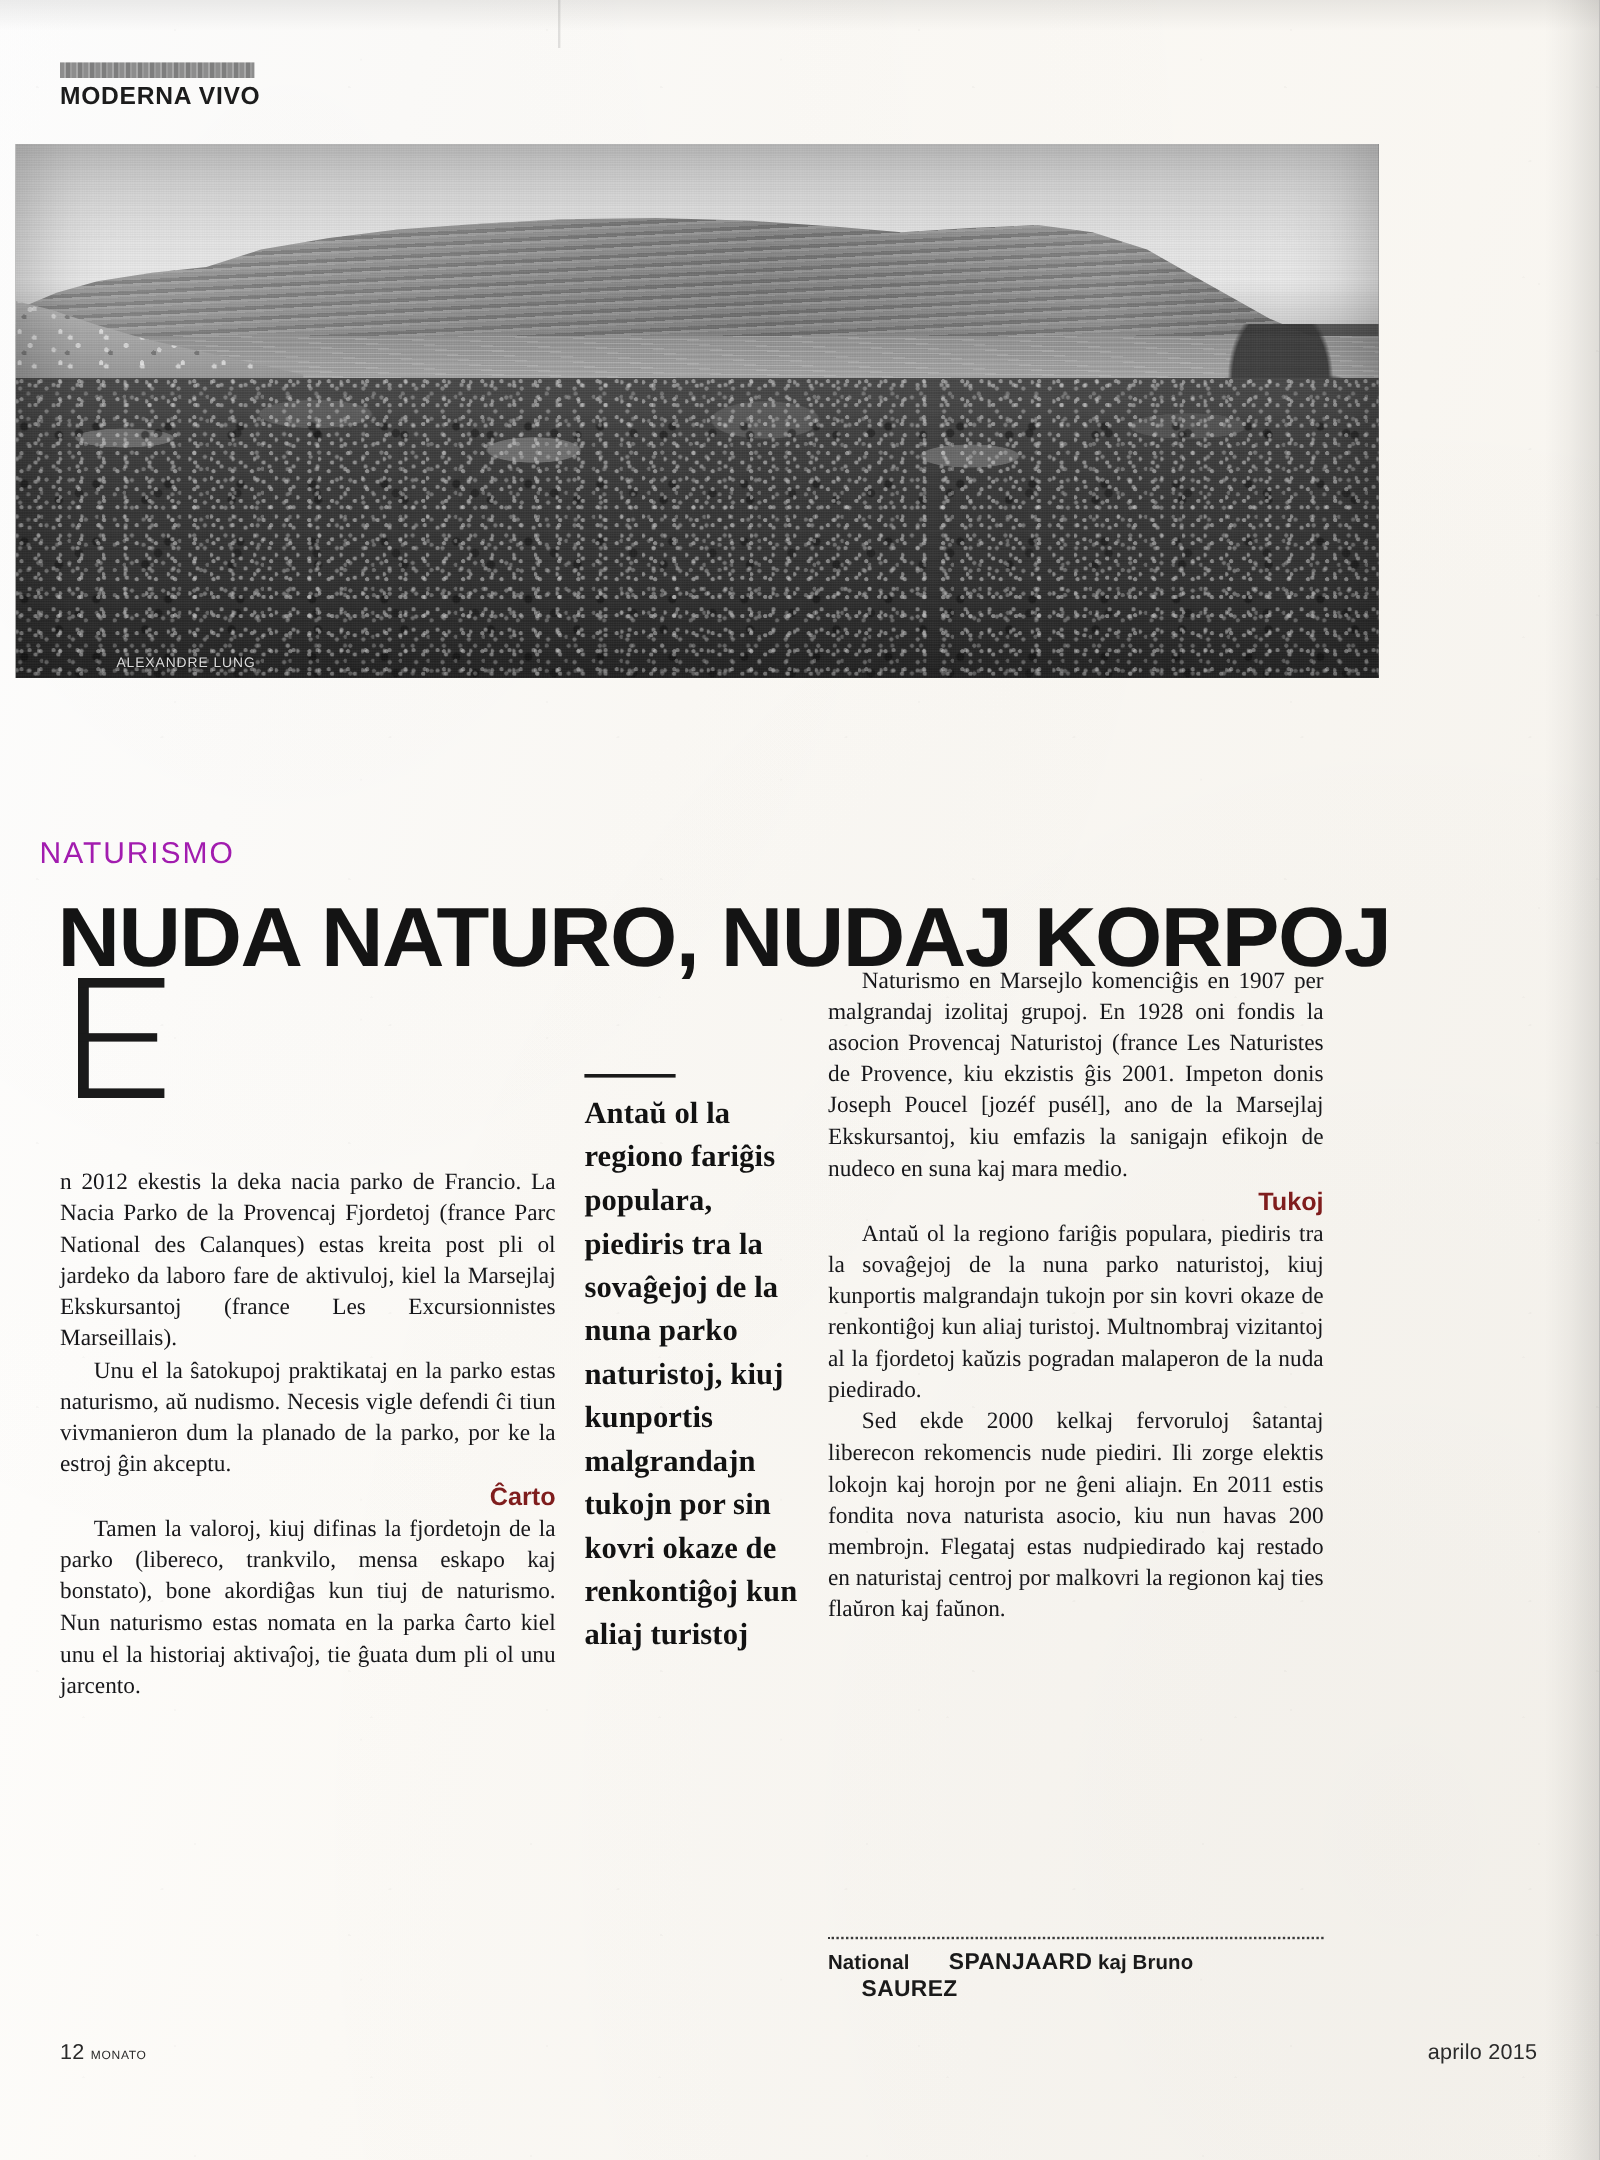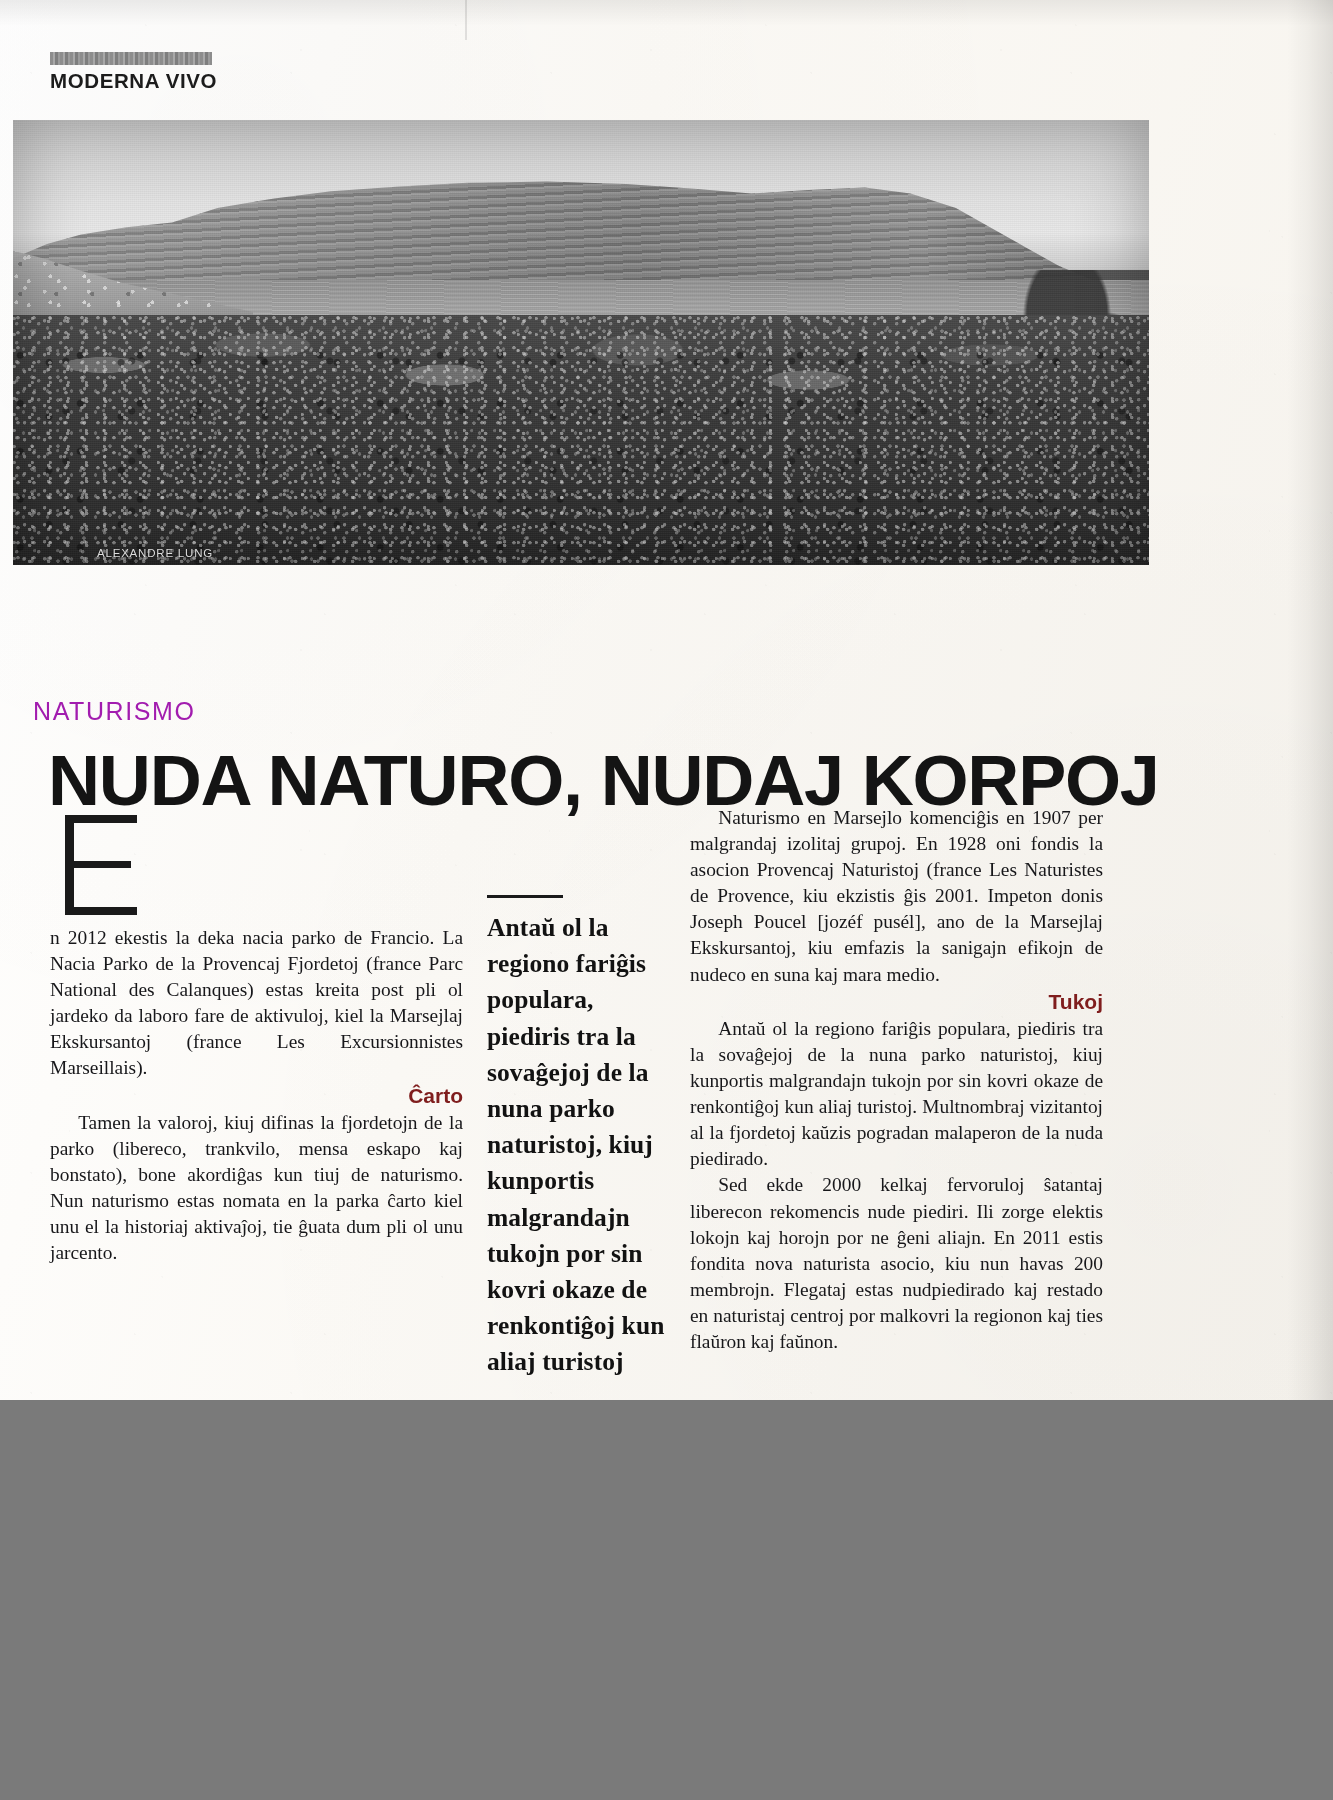--- a/index.html
+++ b/index.html
@@ -4,21 +4,21 @@
 <style>
   html, body {
     margin: 0;
     padding: 0;
     background: #7a7a7a;
   }
 
   .page {
     position: relative;
     width: 1333px;
-    height: 1400px;
+    height: 1800px;
     background: #fbfaf7;
     overflow: hidden;
     font-family: "Liberation Serif", serif;
     color: #151515;
   }
 
   
   .paper-tint {
     position: absolute;
     inset: 0;
@@ -284,21 +284,21 @@
   .col {
     position: absolute;
     top: 805px;
     font-family: "Liberation Serif", serif;
     font-size: 19.4px;
     line-height: 1.345;
     text-align: justify;
     color: #17171a;
   }
   .col p { margin: 0; text-indent: 1.45em; }
-  .col p.no-indent { text-indent: 0; }
+  .col p.no-indent { text-indent: 0; margin-top: 48px; }
 
   .col-left  { left: 50px;  width: 413px; }
   .col-right { left: 690px; width: 413px; }
 
   
   .dropcap-wrap { position: relative; min-height: 120px; }
   .dropcap {
     position: absolute;
     left: 15px;
     top: 10px;
@@ -430,20 +430,21 @@
   <div class="col col-left">
     <div class="dropcap-wrap">
       <div class="dropcap">
         <span class="dc-v"></span>
         <span class="dc-t"></span>
         <span class="dc-m"></span>
         <span class="dc-b"></span>
       </div>
     </div>
     <p class="no-indent">n 2012 ekestis la deka nacia parko de Francio. La Nacia Parko de la Provencaj Fjordetoj (france Parc National des Calanques) estas kreita post pli ol jardeko da laboro fare de aktivuloj, kiel la Marsejlaj Ekskursantoj (france Les Excursionnistes Marseillais).</p>
+    <p>Unu el la ŝatokupoj praktikataj en la parko estas naturismo, aŭ nudismo. Necesis vigle defendi ĉi tiun vivmanieron dum la planado de la parko, por ke la estroj ĝin akceptu.</p>
     <p class="subhead">Ĉarto</p>
     <p>Tamen la valoroj, kiuj difinas la fjordetojn de la parko (libereco, trankvilo, mensa eskapo kaj bonstato), bone akordiĝas kun tiuj de naturismo. Nun naturismo estas nomata en la parka ĉarto kiel unu el la historiaj aktivaĵoj, tie ĝuata dum pli ol unu jarcento.</p>
   </div>
 
   <div class="pullquote">
     <div class="pq-rule"></div>
     <div class="pq-text">Antaŭ ol la regiono fariĝis populara, piediris tra la sovaĝejoj de la nuna parko naturistoj, kiuj kunportis malgrandajn tukojn por sin kovri okaze de renkontiĝoj kun aliaj turistoj</div>
   </div>
 
   <div class="col col-right">

